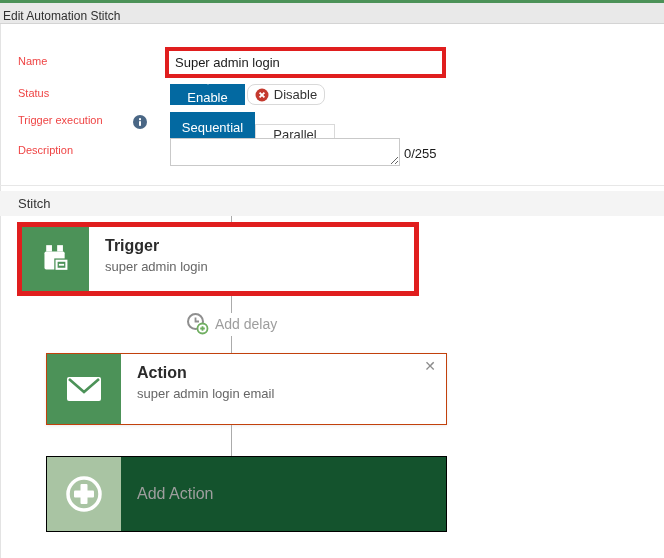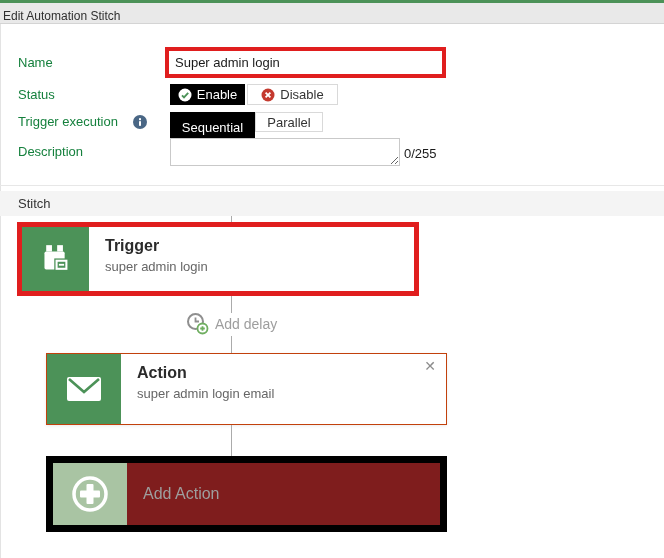--- a/index.html
+++ b/index.html
@@ -8,36 +8,36 @@
     position:relative; width:664px; height:558px; overflow:hidden;
     font-family:"Liberation Sans","DejaVu Sans",sans-serif; background:#fff;
   }
   .left-edge { position:absolute; left:0; top:0; width:1px; height:558px; background:#e3e3e3; }
   .top-strip { position:absolute; left:0; top:0; width:664px; height:3px; background:#4c9258; }
   .header {
     position:absolute; left:0; top:3px; width:664px; height:21px;
     background:#e9e9e9; border-bottom:1px solid #d4d4d4;
     font-size:12px; color:#2f2f2f; line-height:27px; padding-left:3px;
   }
-  .form-label { position:absolute; font-size:13px; color:#15803d; white-space:nowrap; }
+  .form-label { position:absolute; font-size:11px; color:#ef4444; white-space:nowrap; }
 
   .name-redbox {
     position:absolute; left:165px; top:47px; width:281px; height:31px;
     border:4px solid #e01e1e; background:#fff;
   }
   .name-input {
     width:100%; height:100%; border:none; outline:none;
     font-family:inherit; font-size:13px; color:#1a1a1a; padding:0 6px; background:#fff;
   }
 
   .seg-btn {
     position:absolute; height:21px; display:flex; align-items:center; justify-content:center;
     font-size:13px; cursor:pointer; gap:5px;
   }
-  .seg-on  { background:#000000; color:#fff; }
+  .seg-on  { background:#0369a1; color:#fff;flex-direction:column; }
   .seg-off { background:#fff; color:#333; border:1px solid #d9d9d9; }
 
   .info-icon { position:absolute; left:133px; top:115px; width:14px; height:14px; }
 
   .desc-textarea {
     position:absolute; left:170px; top:138px; width:230px; height:28px;
     border:1px solid #c9c9c9; resize:both; font-family:inherit; font-size:13px; outline:none;
   }
   .desc-counter { position:absolute; left:404px; top:146px; font-size:13px; color:#1a1a1a; }
 
@@ -68,21 +68,21 @@
   .card-sub { font-size:13px; color:#666; margin-top:4px; }
 
   .close-x {
     position:absolute; right:10px; top:4px; font-size:14px; font-weight:bold;
     color:#8c8c8c; cursor:pointer; line-height:16px;
   }
 
   .add-delay-icon { position:absolute; left:185px; top:311px; width:24px; height:24px; cursor:pointer; }
   .add-delay-label { position:absolute; left:215px; top:316px; font-size:14px; color:#9e9e9e; cursor:pointer; }
 
-  .add-action-card { align-items:center; background:#7f1d1d; border:7px solid #000000; box-shadow:none; cursor:pointer; }
+  .add-action-card { align-items:center; background:#14532d; border:1px solid #000000; box-shadow:none; cursor:pointer; }
   .add-action-label { font-size:16px; color:#9e9e9e; padding-left:16px; }
 </style>
 </head>
 <body>
 
 <div class="page">
   <div class="left-edge"></div>
   <div class="top-strip"></div>
 
   <div class="header">Edit Automation Stitch</div>
@@ -93,38 +93,38 @@
   </div>
 
   <div class="form-label" style="left:18px; top:87px;">Status</div>
   <div class="seg-btn seg-on" style="left:170px; top:84px; width:75px;">
     <svg width="14" height="14" viewBox="0 0 14 14">
       <circle cx="7" cy="7" r="6.5" fill="#ffffff"></circle>
       <path d="M4 7.3 L6 9.3 L10.2 4.8" stroke="#4c9258" stroke-width="1.9" fill="none"></path>
     </svg>
     <span>Enable</span>
   </div>
-  <div class="seg-btn seg-off" style="left:247px; top:84px; width:91px;">
+  <div class="seg-btn seg-off" style="left:247px; top:84px; width:78px;border-radius:8px;">
     <svg width="14" height="14" viewBox="0 0 14 14">
       <circle cx="7" cy="7" r="6.5" fill="#c4392e"></circle>
       <path d="M4.6 4.6 L9.4 9.4 M9.4 4.6 L4.6 9.4" stroke="#ffffff" stroke-width="1.8" fill="none"></path>
     </svg>
     <span>Disable</span>
   </div>
 
   <div class="form-label" style="left:18px; top:114px;">Trigger execution</div>
   <svg class="info-icon" viewBox="0 0 14 14">
     <circle cx="7" cy="7" r="7" fill="#4a6785"></circle>
     <rect x="6" y="3.2" width="2" height="2" fill="#ffffff"></rect>
     <rect x="6" y="6.2" width="2" height="4.6" fill="#ffffff"></rect>
   </svg>
   <div class="seg-btn seg-on" style="left:170px; top:112px; width:85px; height:30px;">
     <span>Sequential</span>
   </div>
-  <div class="seg-btn seg-off" style="left:255px; top:112px; width:68px; height:20px;">
+  <div class="seg-btn seg-off" style="left:255px; top:124px; width:80px; height:20px;">
     <span>Parallel</span>
   </div>
 
   <div class="form-label" style="left:18px; top:144px;">Description</div>
   <textarea class="desc-textarea" style=""></textarea>
   <div class="desc-counter">0/255</div>
 
   <div class="divider"></div>
   <div class="stitch-band">Stitch</div>
 

